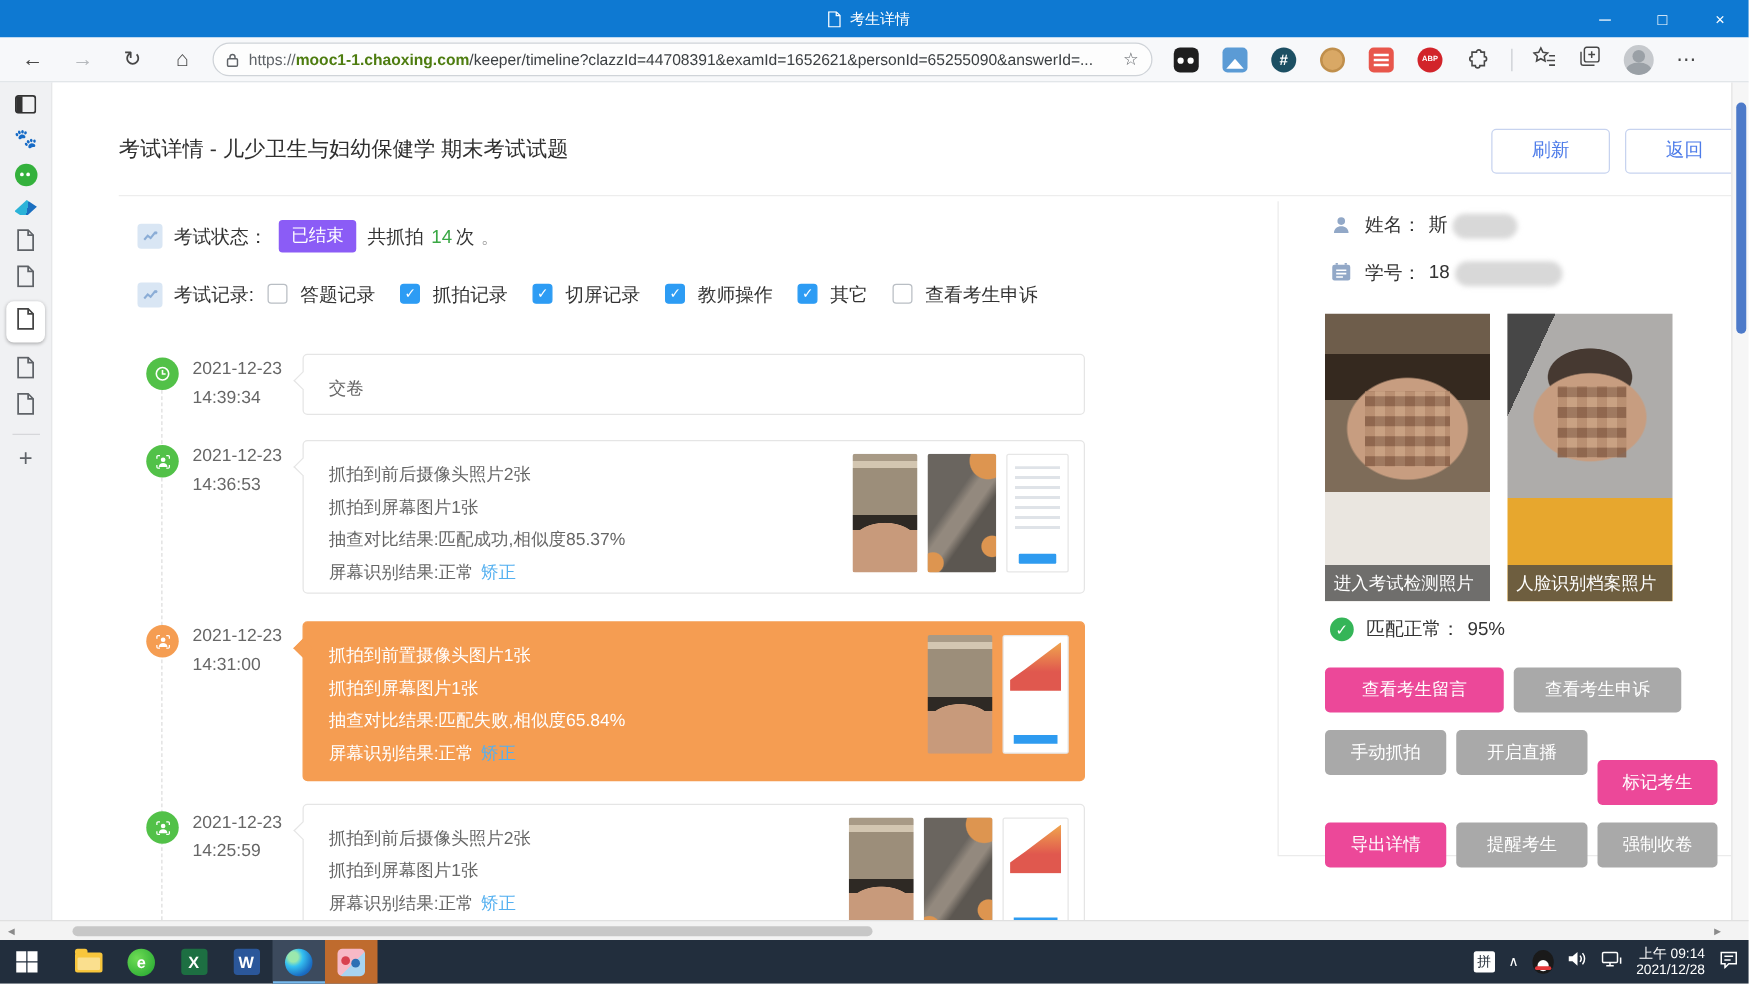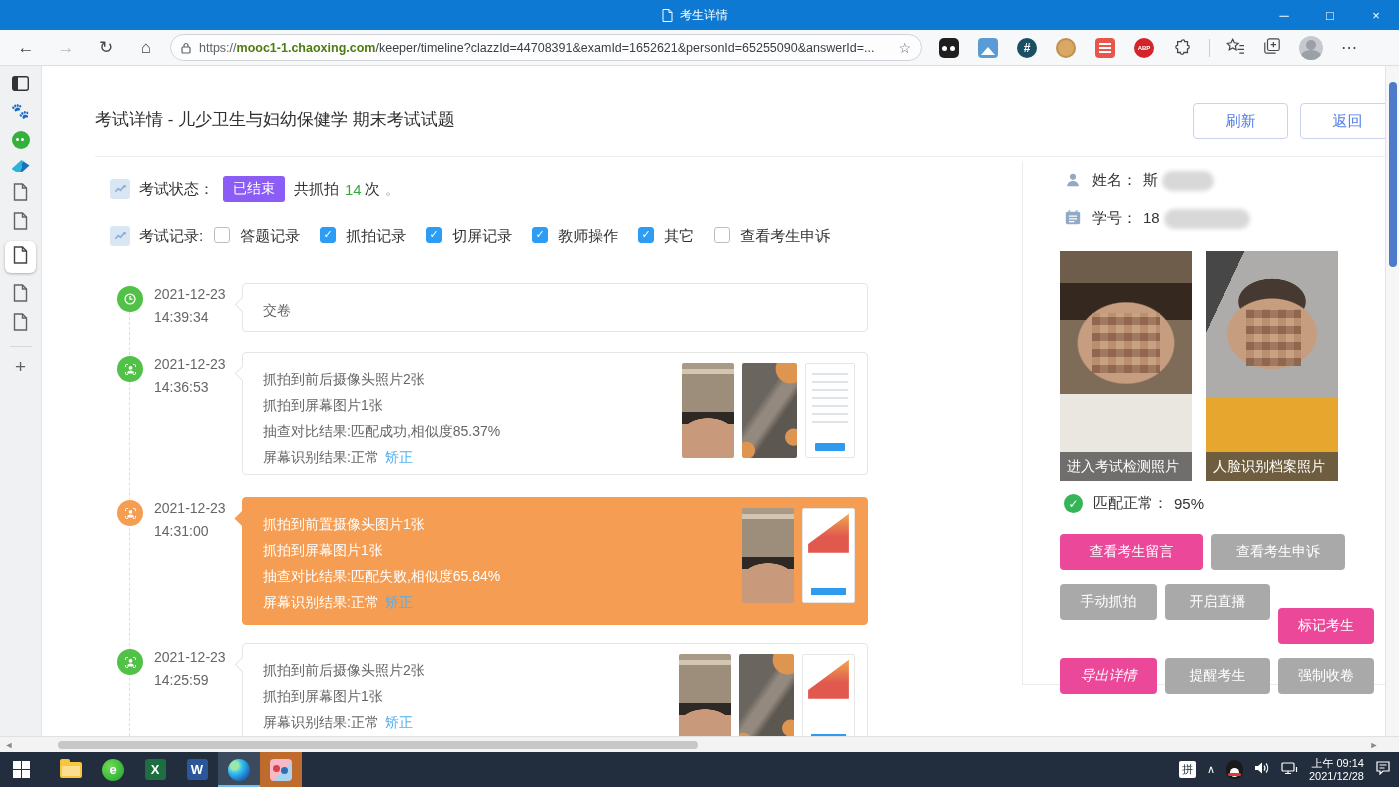--- a/index.html
+++ b/index.html
@@ -445,21 +445,21 @@
     <span>匹配正常：</span>
     <span style="margin-left:-4px">95%</span>
   </div>
 
   <div id="panel-buttons">
       <button class="pbtn primary" style="width: 143px;">查看考生留言</button>
       <button class="pbtn default" style="width: 134px;">查看考生申诉</button>
       <button class="pbtn default" style="width: 97px;">手动抓拍</button>
       <button class="pbtn default" style="width: 105px;">开启直播</button>
       <button class="pbtn primary" style="width: 96px; margin-top: 24px;">标记考生</button>
-      <button class="pbtn primary" style="width: 97px; font-style: italic;">导出详情</button>
+      <button class="pbtn primary" style="width: 97px;">导出详情</button>
       <button class="pbtn default" style="width: 105px;">提醒考生</button>
       <button class="pbtn default" style="width: 96px;">强制收卷</button>
     </div>
 </div>
 
 <div class="vscroll">
     <div class="vthumb"></div>
   </div>
 <div class="hscroll">
   <div class="harrow">◄</div>

